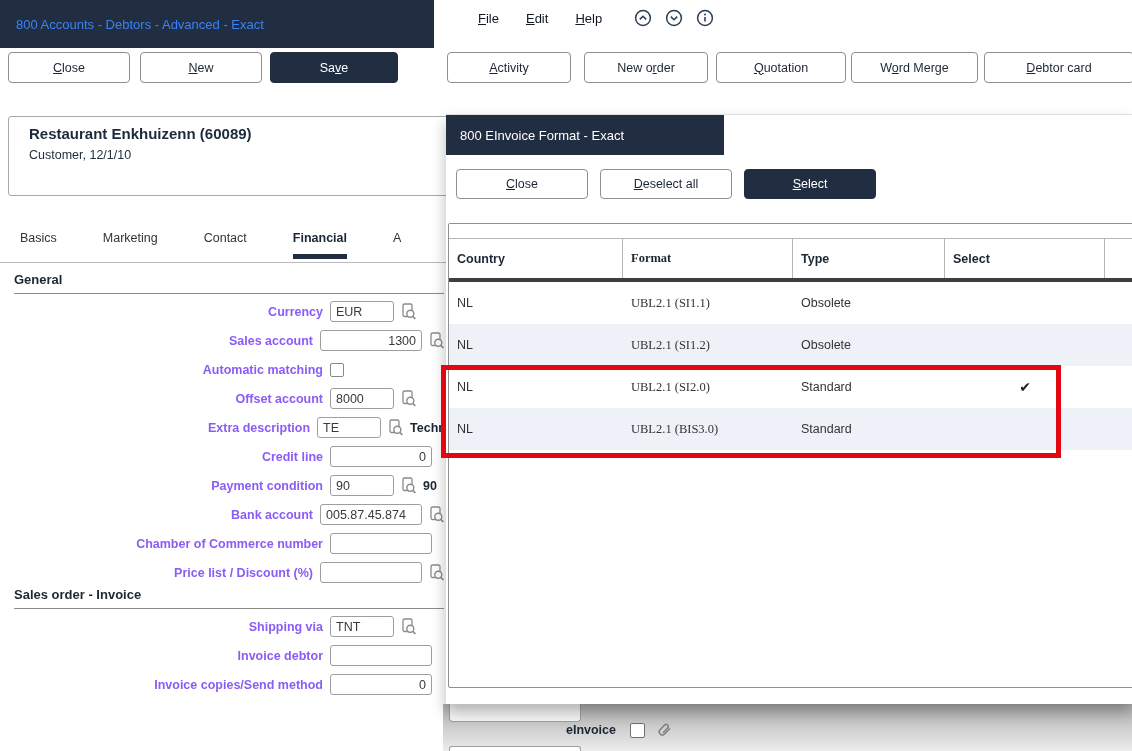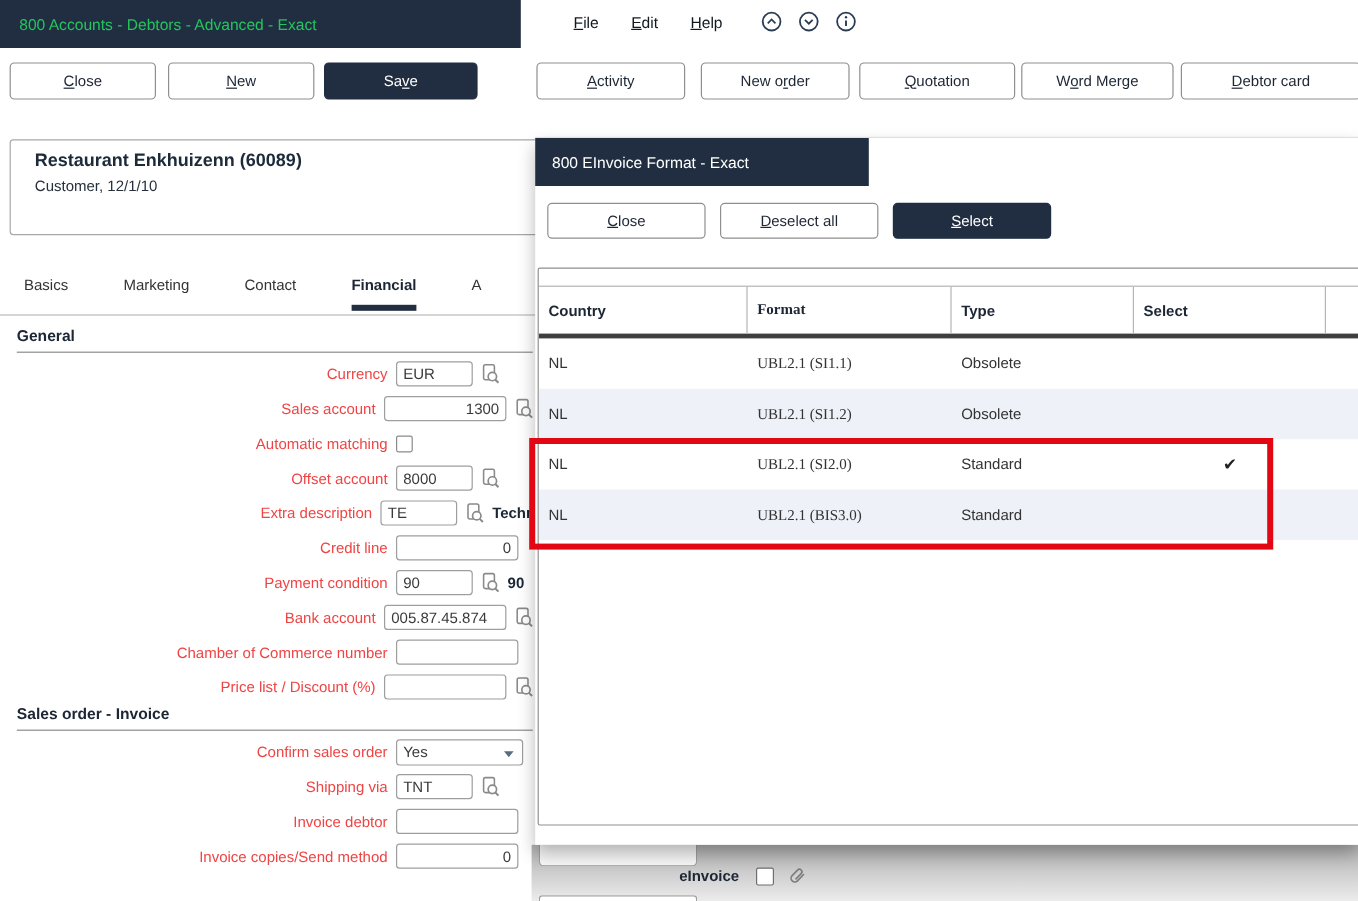--- a/index.html
+++ b/index.html
@@ -1,22 +1,22 @@
 <!DOCTYPE html>
 <html><head>
 <meta charset="utf-8">
 <style>
   * { margin:0; padding:0; box-sizing:border-box; }
   body { background:#d8d8d8; font-family:"Liberation Sans", sans-serif; }
   .screen { position:relative; width:1132px; height:751px; background:#fff; overflow:hidden;
             font-family:"Liberation Sans", sans-serif; color:#1c2634; }
 
   
-  .app-titlebar { position:absolute; left:0; top:0; width:434px; height:40px; background:#212e41;
-                  color:#22c55e; font-size:13px; display:flex; align-items:center; padding-left:16px; }
+  .app-titlebar { position:absolute; left:0; top:0; width:434px; height:48px; background:#212e41;
+                  color:#3b82f6; font-size:13px; display:flex; align-items:center; padding-left:16px; }
   .menubar { position:absolute; left:454px; top:0; right:0; height:36px; background:#fff;
              display:flex; align-items:center; padding-left:24px; }
   .menu-item { font-size:13px; color:#101820; margin-right:27px; cursor:default; }
   .menu-icons { display:flex; align-items:center; gap:13px; margin-left:5px; }
   .circle-icon svg { display:block; }
 
   .k { text-decoration:underline; }
 
   
   .btn { position:absolute; top:52px; height:31px; background:#fff; border:1px solid #8f8f8f;
@@ -34,21 +34,21 @@
   .tabs { position:absolute; left:0; top:231px; width:446px; padding-left:20px; display:flex; }
   .tab { font-size:12.5px; color:#333; margin-right:46px; padding-bottom:9px; white-space:nowrap; }
   .tab.active { font-weight:bold; color:#1c2634; border-bottom:5px solid #212e41; }
   .tabs-line { position:absolute; left:0; top:262px; width:446px; height:1px; background:#b9b9b9; }
 
   
   .form { position:absolute; left:0; top:272px; width:446px; }
   .sec-head { margin-left:14px; width:430px; font-size:13px; font-weight:bold; color:#1c2634;
               padding-bottom:4px; border-bottom:1px solid #8c8c8c; margin-bottom:3px; height:22px; }
   .frow { height:29px; display:flex; align-items:center; }
-  .flabel { width:330px; text-align:right; font-weight:normal; font-size:12.5px; color:#ef4444;
+  .flabel { width:330px; text-align:right; font-weight:bold; font-size:12.5px; color:#8b5cf6;
             padding-right:7px; white-space:nowrap; }
   .fctl { display:flex; align-items:center; gap:5px; }
   .fin { height:21px; border:1px solid #9e9e9e; border-radius:3px; font-size:12.5px; padding:0 5px;
          color:#3a3a3a; font-family:"Liberation Sans", sans-serif; background:#fff; }
   .w-sm { width:64px; } .w-lg { width:102px; } .num { text-align:right; }
   .checkbox { width:14px; height:14px; border:1px solid #8a8a8a; border-radius:2px; background:#fff; }
   .fextra { font-weight:bold; font-size:12.5px; color:#1c2634; white-space:nowrap; }
   .dropdown { width:106px; height:22px; border:1px solid #9e9e9e; border-radius:3px; position:relative;
               display:flex; align-items:center; padding:0 5px; font-size:12.5px; color:#3a3a3a; background:#fff; }
   .caret { position:absolute; right:7px; top:9px; width:0; height:0;
@@ -285,29 +285,20 @@
               <rect x="4" y="2" width="9" height="12.5" rx="1.5" fill="#fff" stroke="#8a8a8a" stroke-width="1.3"></rect>
               <circle cx="11.3" cy="11.8" r="3.5" fill="#fff" stroke="#8a8a8a" stroke-width="1.4"></circle>
               <line x1="13.8" y1="14.4" x2="16.4" y2="17" stroke="#8a8a8a" stroke-width="1.7"></line>
             </svg>
           </span>
         </span>
       </div>
 
     <div class="sec-head">Sales order - Invoice</div>
 
-    <div class="frow">
-        <span class="flabel">Confirm sales order</span>
-      <span class="fctl">
-          <span class="dropdown">
-            <span>Yes</span>
-            <span class="caret"></span>
-          </span>
-        </span>
-      </div>
 
     <div class="frow">
         <span class="flabel">Shipping via</span>
       <span class="fctl">
           <input class="fin w-sm" value="TNT" style="">
       <span class="browse">
             <svg width="19" height="19" viewBox="0 0 19 19">
               <rect x="4" y="2" width="9" height="12.5" rx="1.5" fill="#fff" stroke="#8a8a8a" stroke-width="1.3"></rect>
               <circle cx="11.3" cy="11.8" r="3.5" fill="#fff" stroke="#8a8a8a" stroke-width="1.4"></circle>
               <line x1="13.8" y1="14.4" x2="16.4" y2="17" stroke="#8a8a8a" stroke-width="1.7"></line>

